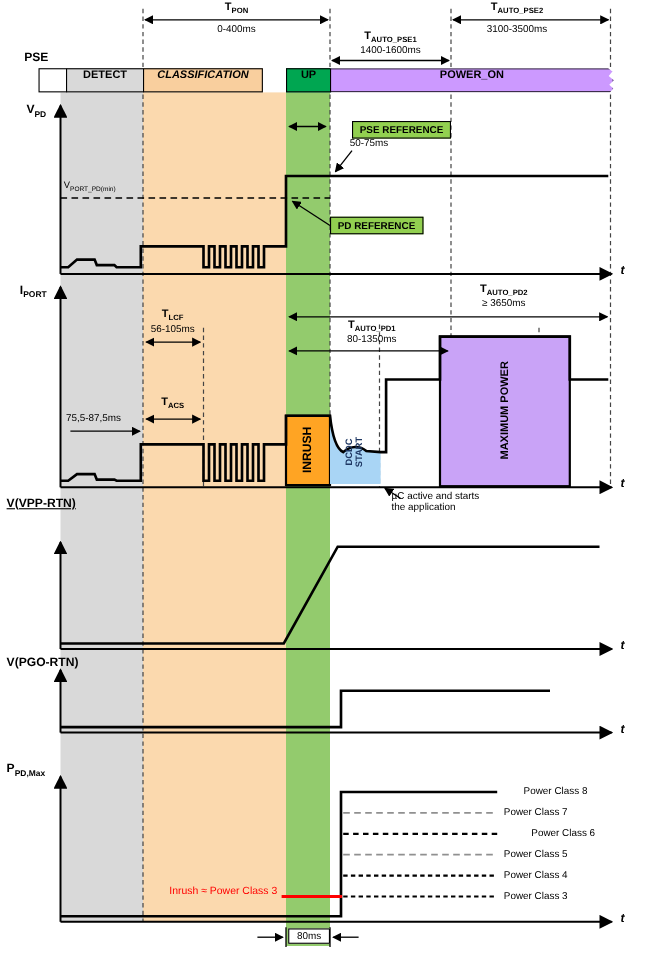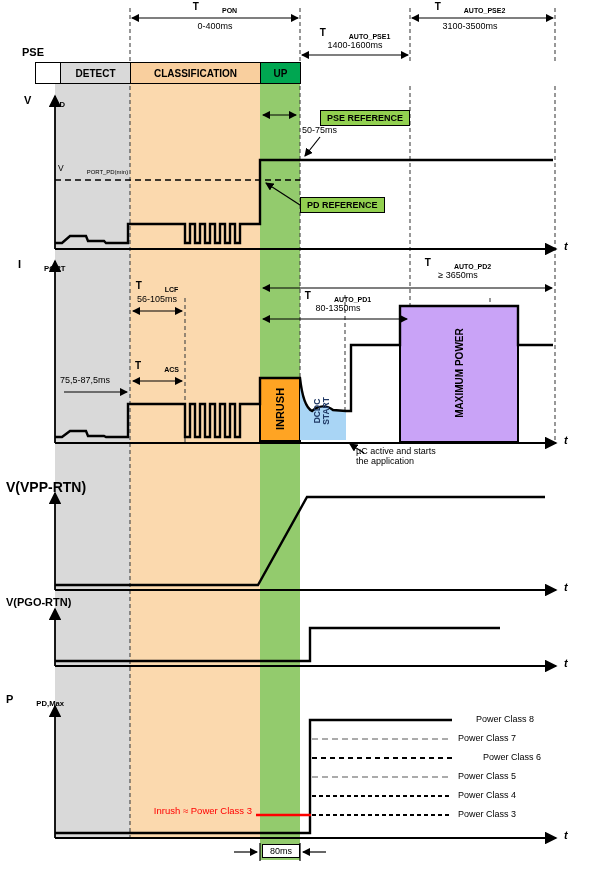--- a/index.html
+++ b/index.html
@@ -3,25 +3,25 @@
 <meta charset="utf-8">
 <style>
   html,body{margin:0;padding:0;background:#fff;}
   .stage{position:relative;width:600px;height:871px;background:#fff;overflow:hidden;
          font-family:"Liberation Sans",sans-serif;color:#000;}
   .band{position:absolute;top:84px;}
   .t{position:absolute;white-space:nowrap;font-size:10px;line-height:1.15;z-index:6;}
   .c{transform:translateX(-50%);}
   .b{font-weight:bold;}
   .s9{font-size:9px;}
-  sub{font-size:70%;margin-left:23px;}
+  sub{font-size:70%;}
   svg.canvas{position:absolute;left:0;top:0;z-index:4;}
   .bandlayer{z-index:1;}
   .seg{position:absolute;top:62px;height:22px;border:1.5px solid #000;box-sizing:border-box;
-       display:flex;align-items:center;justify-content:center;font-weight:bold;font-size:10px;z-index:5;}
+       display:flex;align-items:flex-start;justify-content:center;font-weight:bold;font-size:10px;z-index:5;}
   .vt{position:absolute;transform:translate(-50%,-50%) rotate(-90deg);white-space:nowrap;
       font-weight:bold;text-align:center;z-index:6;}
   .refbox{position:absolute;background:var(--ref_green);border:1.2px solid #000;font-size:9px;
           font-weight:bold;padding:2px 6px;z-index:7;white-space:nowrap;}
   .box80{position:absolute;background:#fff;border:1.2px solid #000;font-size:9px;
          padding:1px 7px;z-index:7;transform:translateX(-50%);white-space:nowrap;}
   .tax{font-weight:bold;font-style:italic;font-size:11px;}
   .sv-inrush{fill:var(--inrush_fill);stroke:#000;stroke-width:2;}
   .sv-dcdc{fill:var(--dcdc_fill);}
   .sv-maxp{fill:var(--max_power_fill);stroke:#000;stroke-width:2;}
@@ -114,43 +114,46 @@
       <line x1="326" y1="852" x2="303" y2="852" marker-end="url(#ah)"></line>
       <line x1="260" y1="843" x2="260" y2="861"></line>
       <line x1="300" y1="843" x2="300" y2="861"></line>
     </g>
   </svg>
 
   <div class="seg" style="left:35px;width:26px;background:#fff;"></div>
   <div class="seg" style="left:60px;width:71px;background:var(--band_gray);">
     <span>DETECT</span>
     </div>
-  <div class="seg" style="left:130px;width:131px;background:var(--bar_classification);">
+  <div class="seg" style="left:130px;width:109px;background:var(--bar_classification);font-style:italic;">
     <span>CLASSIFICATION</span>
     </div>
   <div class="seg" style="left:260px;width:41px;background:var(--bar_up);">
     <span>UP</span>
+    </div>
+  <div class="seg" style="left:300px;width:258px;background:var(--bar_power_on);clip-path:polygon(0 0,98% 0,99.5% 14%,98.2% 32%,100% 50%,98.4% 68%,99.8% 84%,98.6% 100%,0 100%);">
+    <span>POWER_ON</span>
     </div>
 
   <div class="t c b" style="left:215px;top:1px;">
     <span>T</span><sub>PON</sub></div>
   <div class="t c s9" style="left:215px;top:21px;">0-400ms</div>
   <div class="t c b" style="left:470px;top:1px;">
     <span>T</span><sub>AUTO_PSE2</sub></div>
   <div class="t c s9" style="left:470px;top:21px;">3100-3500ms</div>
   <div class="t c b" style="left:355px;top:27px;">
     <span>T</span><sub>AUTO_PSE1</sub></div>
   <div class="t c s9" style="left:355px;top:40px;">1400-1600ms</div>
   <div class="t b" style="left:22px;top:46px;font-size:11px;">PSE</div>
 
   <div class="t b" style="left:24px;top:94px;font-size:11px;">
     <span>V</span><sub>PD</sub></div>
   <div class="t" style="left:58px;top:164px;font-size:8.5px;">
     <span>V</span><sub>PORT_PD(min)</sub></div>
-  <div class="t s9" style="left:302px;top:108px;margin-top:17px;">50-75ms</div>
+  <div class="t s9" style="left:318px;top:108px;margin-top:17px;">50-75ms</div>
   <div class="refbox" style="left:320px;top:110px;">PSE REFERENCE</div>
   <div class="refbox" style="left:300px;top:197px;">PD REFERENCE</div>
   <div class="t tax" style="left:564px;top:240px;">t</div>
 
   <div class="t b" style="left:18px;top:258px;font-size:11px;">
     <span>I</span><sub>PORT</sub></div>
   <div class="t c b" style="left:458px;top:257px;">
     <span>T</span><sub>AUTO_PD2</sub></div>
   <div class="t c s9" style="left:458px;top:270px;">≥ 3650ms</div>
   <div class="t c b" style="left:338px;top:290px;">
@@ -165,21 +168,21 @@
   <div class="vt" style="left:280px;top:409px;font-size:11px;">INRUSH</div>
   <div class="vt" style="left:322px;top:411px;font-size:8.5px;line-height:1.1;color:#1f3864;">
     <span>DCDC</span><br><span>START</span></div>
   <div class="vt" style="left:459px;top:373px;font-size:10px;">MAXIMUM POWER</div>
   <div class="t s9" style="left:356px;top:446px;">
     <div>µC active and starts</div>
       <div>the application</div>
     </div>
   <div class="t tax" style="left:564px;top:434px;">t</div>
 
-  <div class="t b" style="left:6px;top:479px;font-size:14px;">V(VPP-RTN)</div>
+  <div class="t b" style="left:6px;top:452px;font-size:11px;text-decoration:underline;">V(VPP-RTN)</div>
   <div class="t tax" style="left:564px;top:581px;">t</div>
   <div class="t b" style="left:6px;top:596px;font-size:11px;">V(PGO-RTN)</div>
   <div class="t tax" style="left:564px;top:657px;">t</div>
 
   <div class="t b" style="left:6px;top:693px;font-size:11px;">
     <span>P</span><sub>PD,Max</sub></div>
   <div class="t s9" style="left:458px;top:714px;padding-left:18px;">Power Class 8</div>
   <div class="t s9" style="left:458px;top:733px;">Power Class 7</div>
   <div class="t s9" style="left:483px;top:752px;">Power Class 6</div>
   <div class="t s9" style="left:458px;top:771px;">Power Class 5</div>

